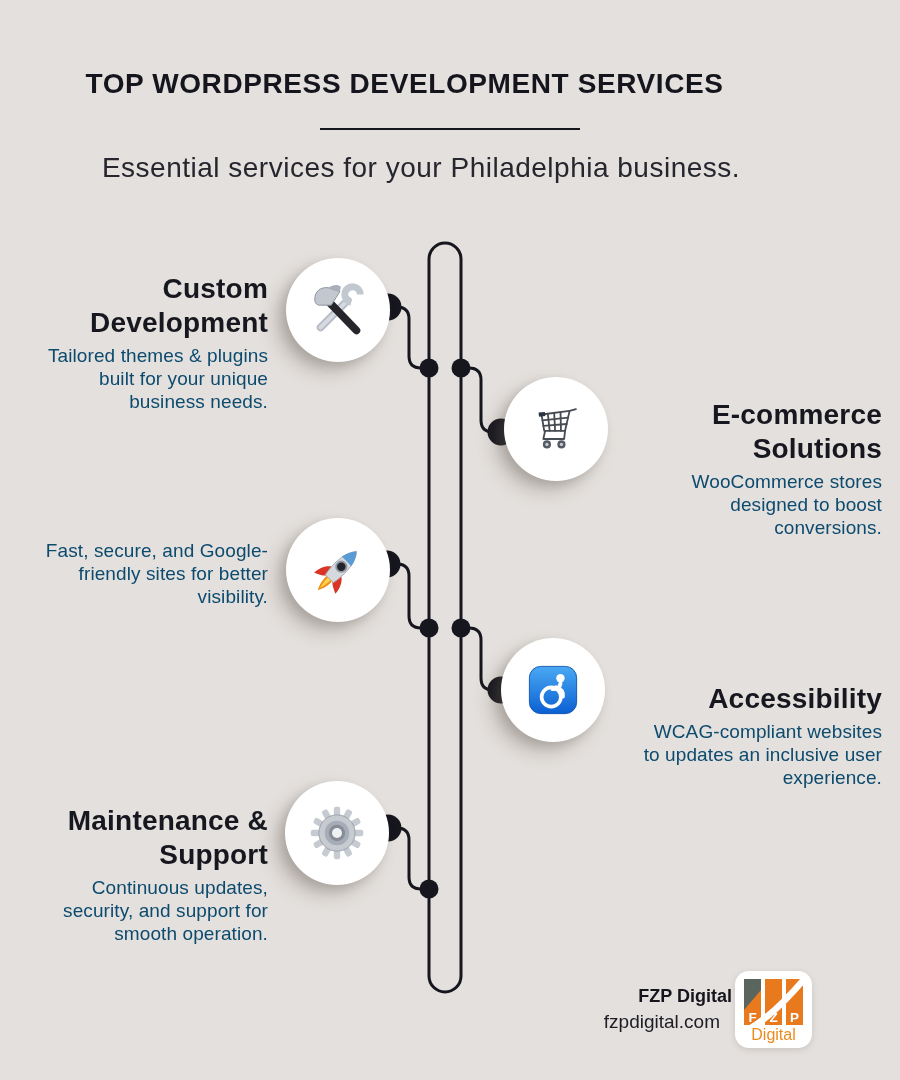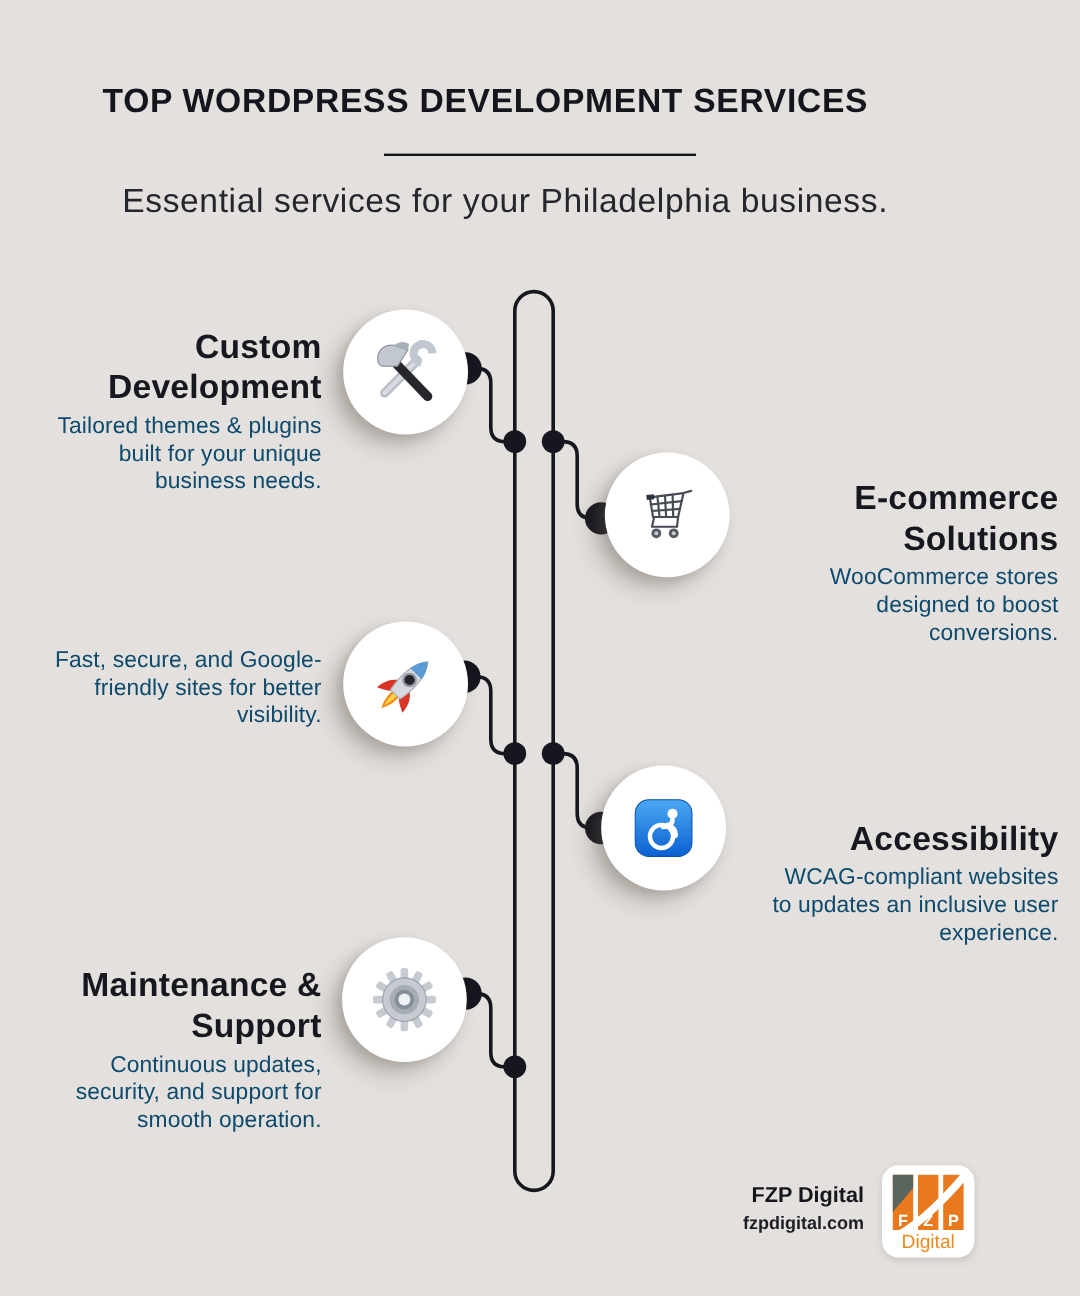--- a/index.html
+++ b/index.html
@@ -47,24 +47,24 @@
     font-size:19px;font-weight:400;color:#0c4a6e;margin:0;
     line-height:1.21;white-space:pre-line;letter-spacing:.1px;
   }
   .s1{left:8px;top:272px;}
   .s2{left:622px;top:398px;}
   .s3{left:8px;top:540px;}
   .s4{left:622px;top:682px;}
   .s5{left:8px;top:804px;}
   
   .footer-brand{
-    position:absolute;right:180px;top:986px;font-size:18px;font-weight:800;color:#15151d;margin-left:47px;
+    position:absolute;right:168px;top:986px;font-size:18px;font-weight:800;color:#15151d;margin-left:47px;
   }
   .footer-site{
-    position:absolute;right:180px;top:1011px;font-size:15px;font-weight:700;color:#1d1d25;
+    position:absolute;right:180px;top:1011px;font-size:19px;font-weight:400;color:#1d1d25;
   }
   .logo-card{
     position:absolute;left:735px;top:971px;width:77px;height:77px;
     background:#ffffff;border-radius:14px;
     box-shadow:0 2px 6px rgba(95,85,75,.18);
   }
 </style>
 </head>
 <body>
 

